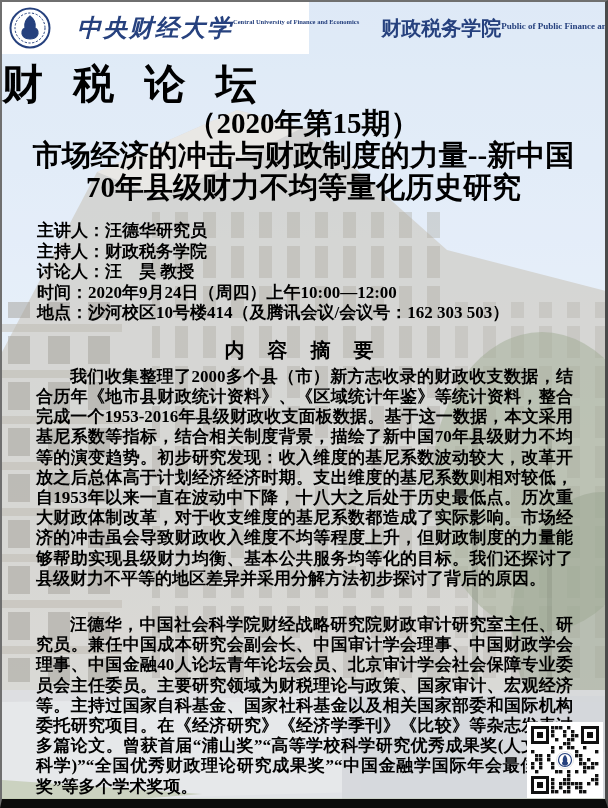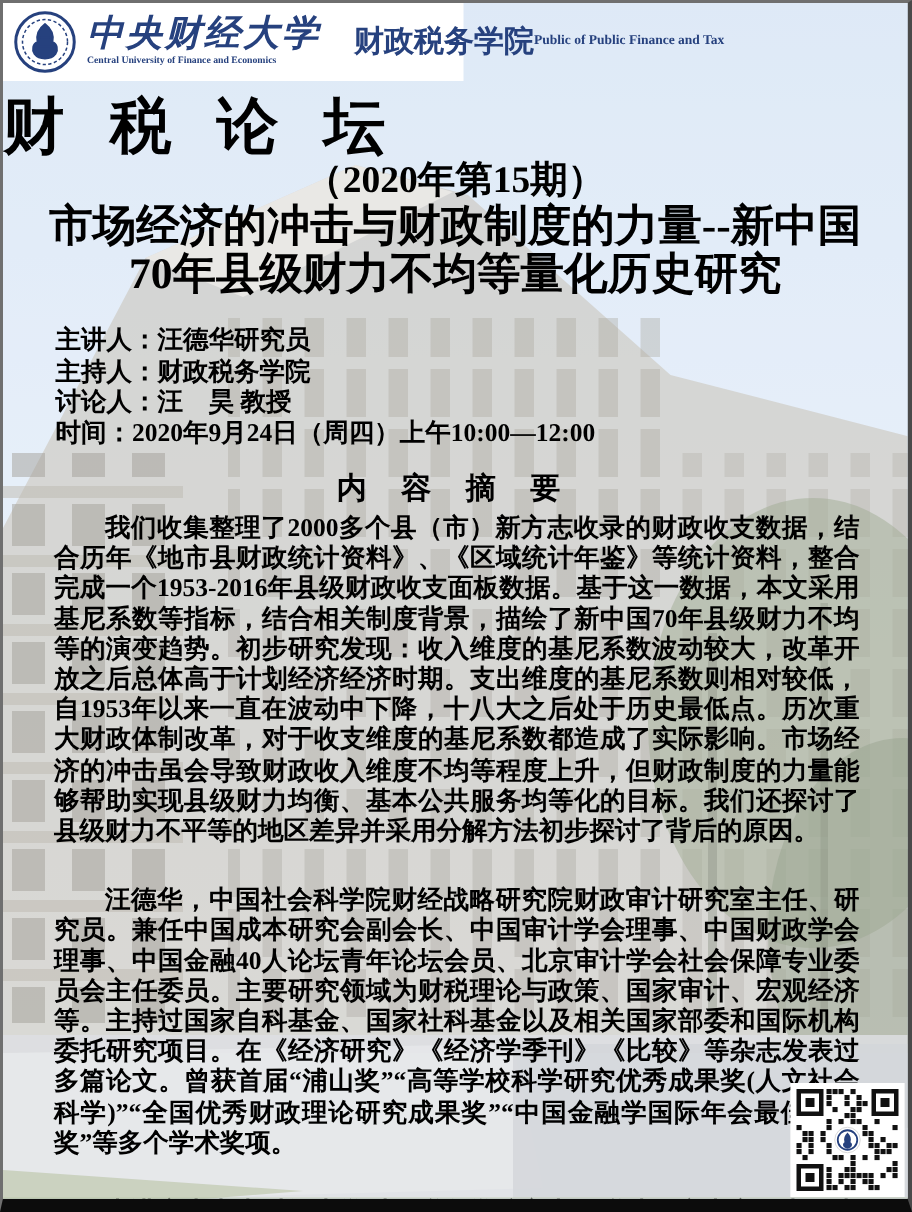--- a/index.html
+++ b/index.html
@@ -13,31 +13,31 @@
   .bg{position:absolute;inset:0;z-index:0;}
   .content{position:relative;z-index:1;padding-top:56px;}
 
   
   .hdr{
     position:absolute;top:0;left:0;z-index:2;width:307px;height:52px;
     background:#ffffff;display:flex;align-items:center;gap:7px;
     padding:2px 5px 2px 7px;box-sizing:border-box;
   }
   .seal svg{display:block;}
-  .uni-block{display:flex;flex-direction:column;line-height:1;}
+  .uni-block{display:flex;flex-direction:row;line-height:1;margin-left:19px;}
   .uni-cn{font-size:24px;font-weight:bold;color:#26417e;letter-spacing:2px;font-style:italic;white-space:nowrap;}
   .uni-en{font-size:6.5px;font-weight:bold;color:#26417e;margin-top:3px;white-space:nowrap;}
   .hdr-divider{width:1px;height:38px;background:#a8b8d4;margin:0 4px;}
   .school-block{display:flex;flex-direction:row;line-height:1;justify-content:flex-end;}
   .school-cn{font-family:"Liberation Sans","DejaVu Sans",sans-serif;font-size:20px;font-weight:bold;color:#26417e;white-space:nowrap;}
   .school-en{font-size:9px;font-weight:bold;color:#26417e;margin-top:4px;white-space:nowrap;}
 
   
   .forum-title{font-size:41px;font-weight:bold;text-align:left;letter-spacing:10px;line-height:1;margin:6px 0 0;}
-  .issue{font-size:25px;font-weight:bold;text-align:center;line-height:1.05;margin:3px 0 0;}
+  .issue{font-size:29px;font-weight:bold;text-align:center;line-height:1.05;margin:3px 0 0;}
   .topic{font-size:29px;font-weight:bold;text-align:center;line-height:1.1;margin:2px 26px 17px;}
 
   
   .info{margin:12px 33px 0 35px;font-size:17px;font-weight:bold;line-height:20.5px;}
   .info-row{white-space:nowrap;}
 
   
   .abs-heading{font-size:20px;font-weight:bold;text-align:center;letter-spacing:9px;margin:13px 0 3px;}
   p.para{font-size:17px;font-weight:bold;line-height:20.2px;text-align:justify;margin:0 32px 0 34px;text-indent:2em;}
   p.bio{margin-top:26px;}
@@ -113,20 +113,21 @@
 
     <div class="forum-title">财 税 论 坛</div>
     <div class="issue">（2020年第15期）</div>
     <div class="topic">市场经济的冲击与财政制度的力量--新中国70年县级财力不均等量化历史研究</div>
 
     <div class="info">
       <div class="info-row"><span>主讲人：</span><span>汪德华研究员</span></div>
       <div class="info-row"><span>主持人：</span><span>财政税务学院</span></div>
       <div class="info-row"><span>讨论人：</span><span>汪　昊 教授</span></div>
       <div class="info-row"><span>时间：</span><span>2020年9月24日（周四）上午10:00—12:00</span></div>
+      <div class="info-row"><span>地点：</span><span>沙河校区10号楼414（及腾讯会议/会议号：162 303 503）</span></div>
     </div>
 
     <div class="abs-heading">内 容 摘 要</div>
     <p class="para">我们收集整理了2000多个县（市）新方志收录的财政收支数据，结合历年《地市县财政统计资料》、《区域统计年鉴》等统计资料，整合完成一个1953-2016年县级财政收支面板数据。基于这一数据，本文采用基尼系数等指标，结合相关制度背景，描绘了新中国70年县级财力不均等的演变趋势。初步研究发现：收入维度的基尼系数波动较大，改革开放之后总体高于计划经济经济时期。支出维度的基尼系数则相对较低，自1953年以来一直在波动中下降，十八大之后处于历史最低点。历次重大财政体制改革，对于收支维度的基尼系数都造成了实际影响。市场经济的冲击虽会导致财政收入维度不均等程度上升，但财政制度的力量能够帮助实现县级财力均衡、基本公共服务均等化的目标。我们还探讨了县级财力不平等的地区差异并采用分解方法初步探讨了背后的原因。</p>
 
     <p class="para bio">汪德华，中国社会科学院财经战略研究院财政审计研究室主任、研究员。兼任中国成本研究会副会长、中国审计学会理事、中国财政学会理事、中国金融40人论坛青年论坛会员、北京审计学会社会保障专业委员会主任委员。主要研究领域为财税理论与政策、国家审计、宏观经济等。主持过国家自科基金、国家社科基金以及相关国家部委和国际机构委托研究项目。在《经济研究》《经济学季刊》《比较》等杂志发表过多篇论文。曾获首届“浦山奖”“高等学校科学研究优秀成果奖(人文社会科学)”“全国优秀财政理论研究成果奖”“中国金融学国际年会最佳论文奖”等多个学术奖项。</p>
 
     <p class="para footer">本讲座为中央财经大学财政税务学院主办，税法研究中心承办，由中央财经大学青年科研创新团队“增值税制度与企业生产质量研究”项目支持。</p>
 
   </div>

